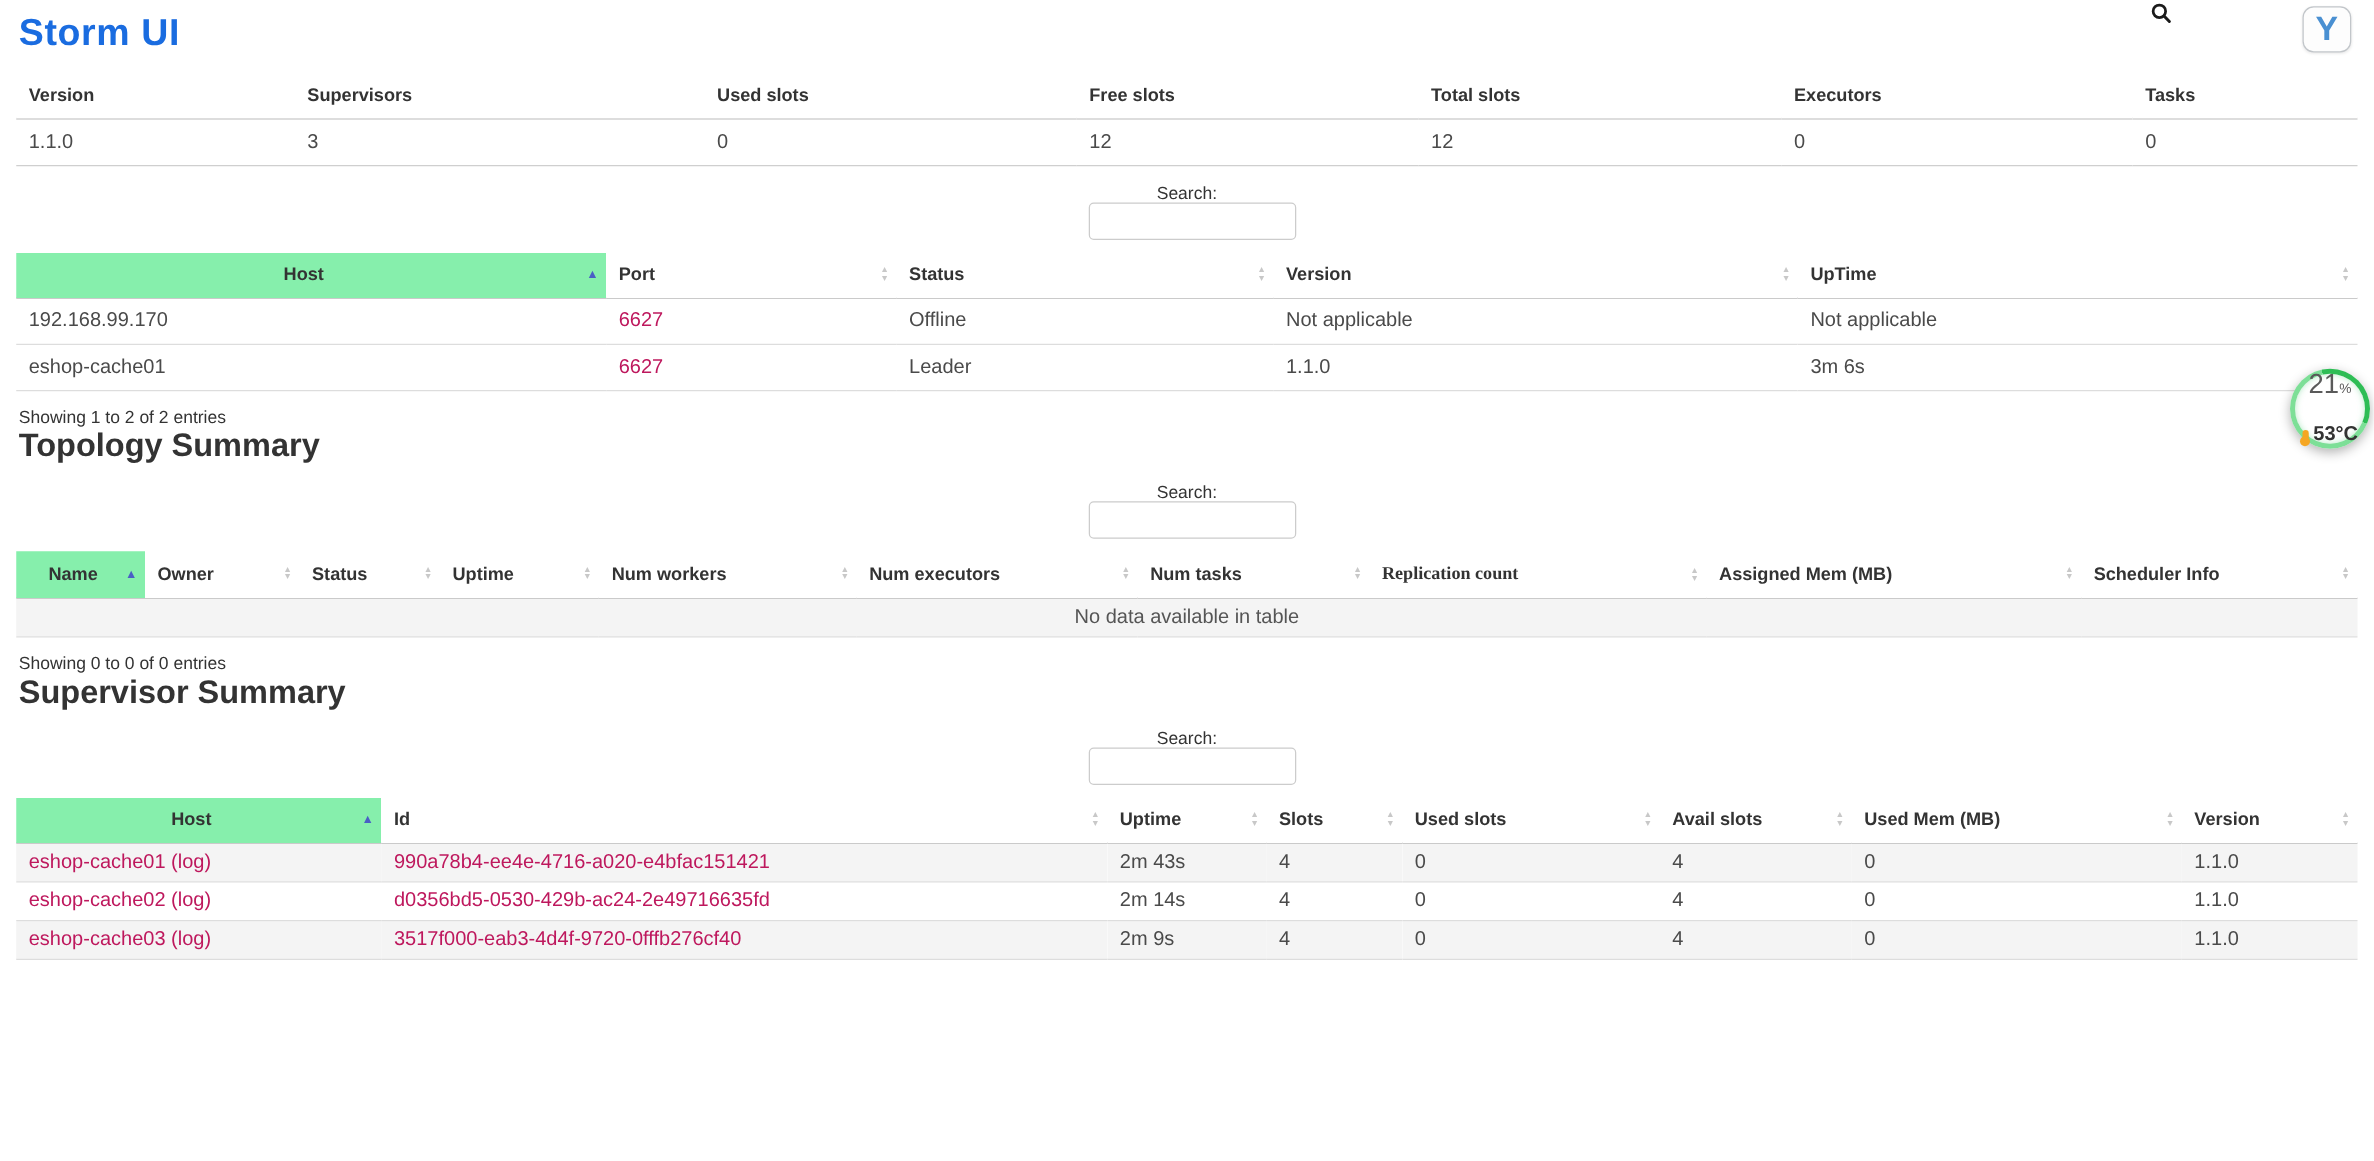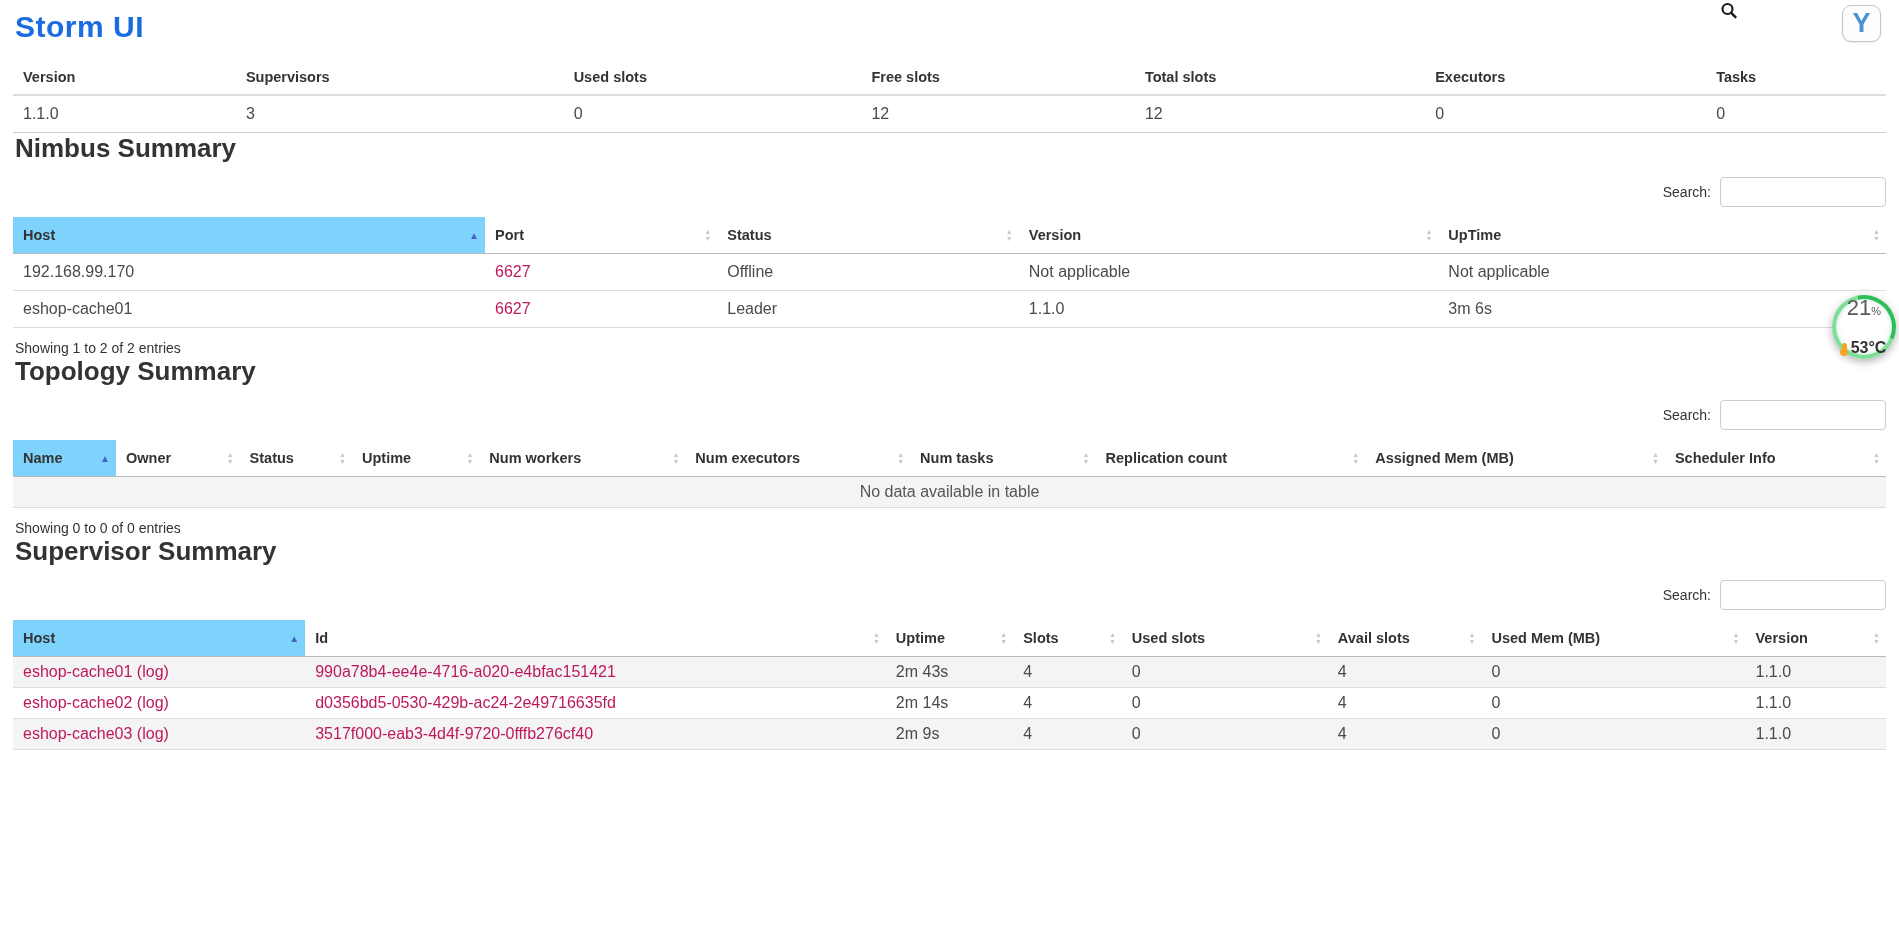--- a/index.html
+++ b/index.html
@@ -21,42 +21,42 @@
   
   .magnifier { position:absolute; left:1719px; top:1px; width:20px; height:20px; }
   .ext-button {
     position:absolute; left:1842px; top:5px; width:39px; height:37px;
     border:1px solid #c2c6ca; border-radius:9px; background:#fdfdfd;
     display:flex; align-items:center; justify-content:center;
     color:#4a90d2; font-size:27px; font-weight:bold; box-shadow:0 1px 2px rgba(0,0,0,.08);
   }
 
   
-  .search-row { display:flex; justify-content:flex-end; align-items:center; margin:13px 0 10px 0; }
+  .search-row { display:flex; justify-content:flex-end; align-items:center; margin:13px 0 10px 0;flex-direction:column; }
   .search-label { font-size:14px; color:#333; }
   .search-input {
     width:166px; height:30px; margin-left:9px; border:1px solid #ccc; border-radius:4px;
     font-size:14px; padding:0 8px; outline:none; font-family:"Liberation Sans", sans-serif;
   }
 
   table { width:100%; border-collapse:collapse; table-layout:fixed; }
   th {
     text-align:left; font-size:14.5px; font-weight:bold; color:#333;
     padding:10px 22px 10px 10px; position:relative; background:#fff; white-space:nowrap;
     overflow:hidden;
   }
   td { font-size:16px; color:#4a4a4a; padding:9px 10px; white-space:nowrap; overflow:hidden; }
 
   
   table.plain th { border-bottom:2px solid #ddd; padding:9px 10px; }
   table.plain td { border-bottom:1px solid #cfcfcf; }
 
   
   table.dt thead th { border-bottom:1px solid #b9b9b9; }
-  table.dt th.sorted { background:#7dd3fc; }
+  table.dt th.sorted { background:#86efac;text-align:center; }
   table.dt tbody td { border-bottom:1px solid #ddd; }
   table.dt.compact td { padding:6px 10px; }
   table.dt.striped tbody tr.odd { background:#f4f4f4; }
   td.empty-cell { text-align:center; color:#555; background:#f4f4f4; padding:6px 10px; }
 
   a.cell-link { color:#be185d; text-decoration:none; }
 
   .sort { position:absolute; right:6px; top:50%; transform:translateY(-50%); }
   .sort.asc { color:#4a5fc5; font-size:10px; }
   .sort.both { display:flex; flex-direction:column; color:#c8c8c8; font-size:7px; line-height:6.5px; }
@@ -108,21 +108,20 @@
             <td>0</td>
             <td>12</td>
             <td>12</td>
             <td>0</td>
             <td>0</td>
           </tr>
         </tbody>
       </table>
   </div>
 
-  <h2 class="section-title mt-nimbus">Nimbus Summary</h2>
   <div class="search-row">
     <span class="search-label">Search:</span>
     <input class="search-input" type="text" style="">
   </div>
   <table class="dt">
       <thead>
         <tr>
           <th class="sorted" style="width: 25.2%;"><span>Host</span><span class="sort asc">▲</span></th>
           <th style="width: 12.4%;"><span>Port</span><span class="sort both">
               <i>▲</i>
@@ -187,21 +186,21 @@
               <i>▼</i>
             </span></th>
           <th style="width: 12%;"><span>Num executors</span><span class="sort both">
               <i>▲</i>
               <i>▼</i>
             </span></th>
           <th style="width: 9.9%;"><span>Num tasks</span><span class="sort both">
               <i>▲</i>
               <i>▼</i>
             </span></th>
-          <th style="width: 14.4%;"><span>Replication count</span><span class="sort both">
+          <th style="width: 14.4%; font-family: Liberation Serif, serif;"><span>Replication count</span><span class="sort both">
               <i>▲</i>
               <i>▼</i>
             </span></th>
           <th style="width: 16%;"><span>Assigned Mem (MB)</span><span class="sort both">
               <i>▲</i>
               <i>▼</i>
             </span></th>
           <th style="width: 11.8%;"><span>Scheduler Info</span><span class="sort both">
               <i>▲</i>
               <i>▼</i>

